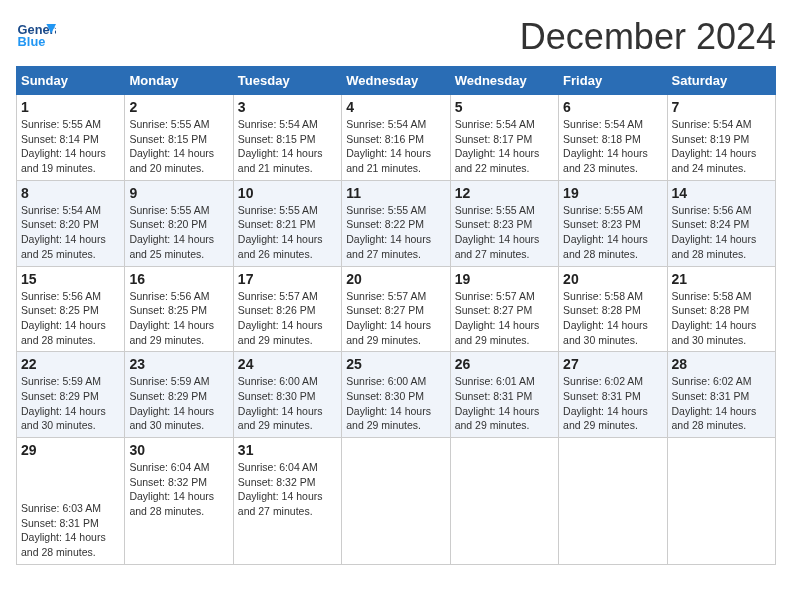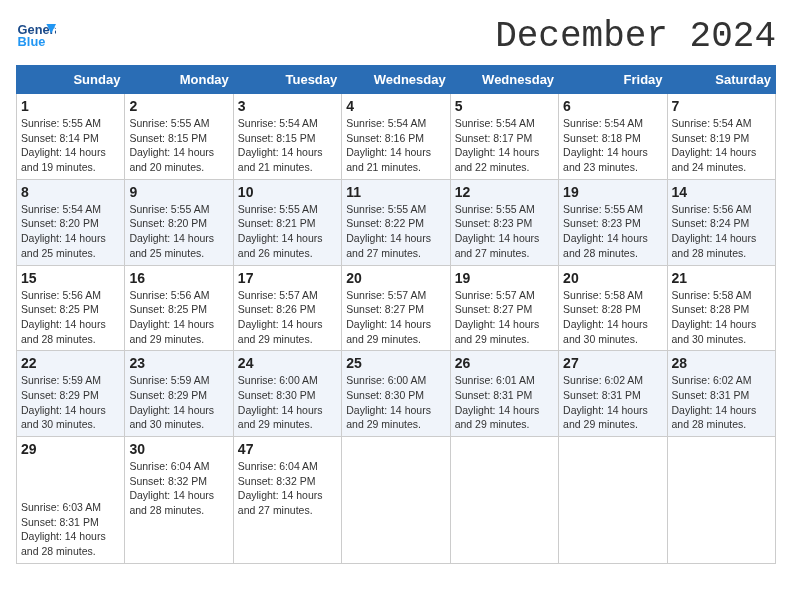--- a/index.html
+++ b/index.html
@@ -21,33 +21,33 @@
       align-items: center;
       font-size: 18px;
       font-weight: bold;
       color: #1a4a8a;
     }
     .logo-icon {
       width: 40px;
       height: 40px;
       margin-right: 4px;
     }
-    .title-block { text-align: right; font-family: Liberation Mono, monospace; }
+    .title-block { text-align: right; }
     .month-title { font-size: 36px; color: #333; font-weight: normal; }
     .location { font-size: 16px; color: #555; }
     table {
       width: 100%;
       border-collapse: collapse;
       font-size: 11px;
     }
     thead th {
       background: #2a6db5;
       color: white;
       padding: 6px 4px;
-      text-align: right;
+      text-align: left;
       font-size: 13px;
       font-weight: bold;
       border: 1px solid #2a6db5;
     }
     td {
       vertical-align: top;
       padding: 4px;
       border: 1px solid #ccc;
       width: 14.28%;
       min-height: 80px;
@@ -280,21 +280,21 @@
 Sunset: 8:31 PM
 Daylight: 14 hours and 28 minutes.</div>
         </td>
         <td>
           <span class="day-num">30</span>
           <div class="cell-text" style="white-space: pre-line;">Sunrise: 6:04 AM
 Sunset: 8:32 PM
 Daylight: 14 hours and 28 minutes.</div>
         </td>
         <td>
-          <span class="day-num">47</span>
+          <span class="day-num">31</span>
           <div class="cell-text" style="white-space: pre-line;">Sunrise: 6:04 AM
 Sunset: 8:32 PM
 Daylight: 14 hours and 27 minutes.</div>
         </td>
         <td class="empty"></td>
         <td class="empty"></td>
         <td class="empty"></td>
         <td class="empty"></td>
       </tr>
     </tbody>

